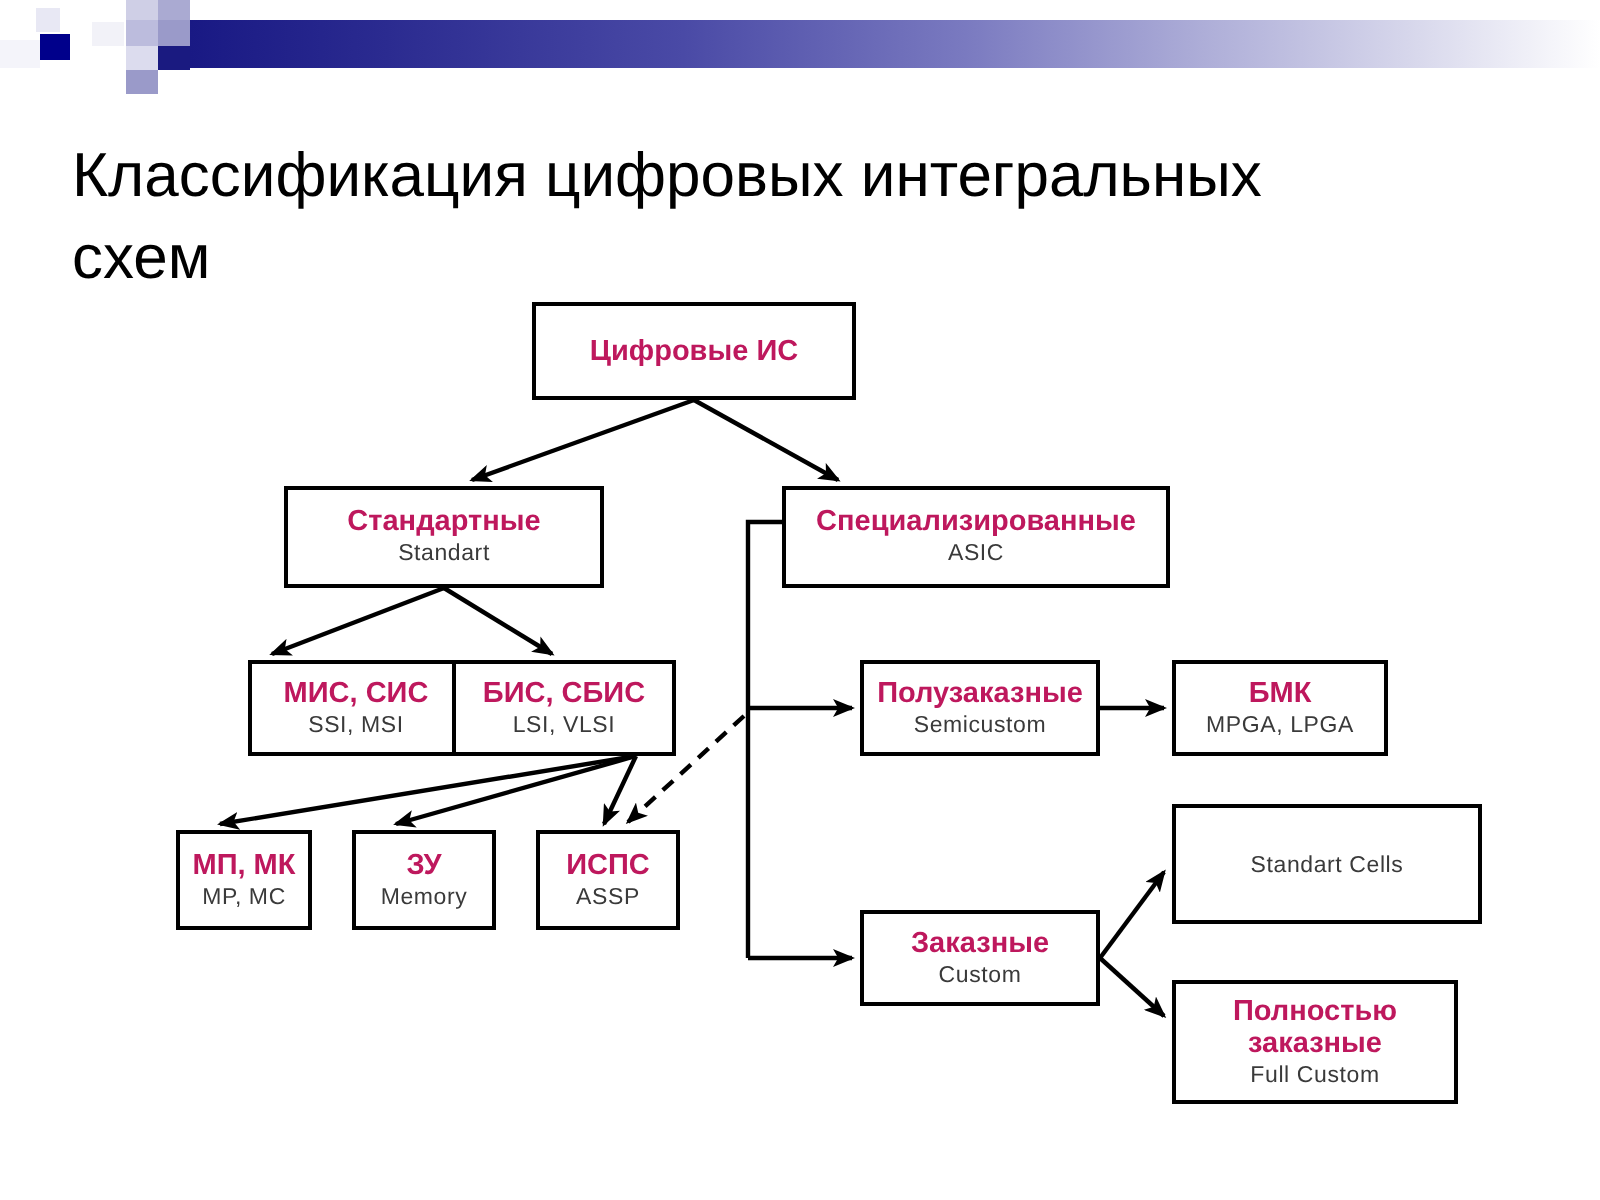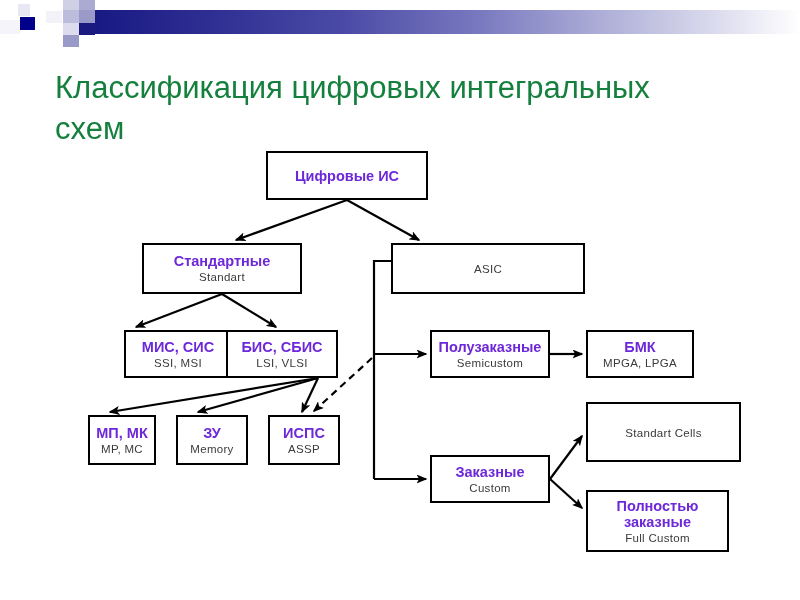--- a/index.html
+++ b/index.html
@@ -32,27 +32,27 @@
     left: 95px;
     top: 10px;
     width: 705px;
     height: 24px;
     background: linear-gradient(to right, #191984 0%, #2b2b90 14%, #4a4aa6 35%, #7a7ac0 55%, #aeaed8 72%, #d8d8ec 87%, #ffffff 100%);
   }
 
   
   #page-title {
     position: absolute;
-    left: 55px;
+    left: 36px;
     top: 46px;
     width: 640px;
     font-size: 31px;
     line-height: 41px;
     font-weight: normal;
-    color: #15803d;
+    color: #000000;
     letter-spacing: 0px;
   }
 
   
   #diagram {
     position: absolute;
     left: 0;
     top: 130px;
     width: 800px;
     height: 460px;
@@ -64,21 +64,21 @@
     background: #ffffff;
     display: flex;
     flex-direction: column;
     align-items: center;
     justify-content: center;
     text-align: center;
   }
   .nlabel {
     font-size: 14.5px;
     font-weight: bold;
-    color: #6d28d9;
+    color: #be185d;
     line-height: 16px;
     white-space: pre-line;
   }
   .nsub {
     font-size: 11.5px;
     font-weight: normal;
     color: #3a3a3a;
     line-height: 14px;
     margin-top: 1px;
     letter-spacing: 0.3px;
@@ -146,20 +146,21 @@
   </svg>
   <div id="node-layer">
       <div class="nodebox" style="left: 266px; top: 21px; width: 162px; height: 49px;">
         <div class="nlabel">Цифровые ИС</div>
       </div>
       <div class="nodebox" style="left: 142px; top: 113px; width: 160px; height: 51px;">
         <div class="nlabel">Стандартные</div>
         <div class="nsub">Standart</div>
       </div>
       <div class="nodebox" style="left: 391px; top: 113px; width: 194px; height: 51px;">
+        <div class="nlabel">Специализированные</div>
         <div class="nsub">ASIC</div>
       </div>
       <div class="nodebox" style="left: 88px; top: 200px; width: 108px; height: 48px; margin-left: 36px;">
         <div class="nlabel">МИС, СИС</div>
         <div class="nsub">SSI, MSI</div>
       </div>
       <div class="nodebox" style="left: 226px; top: 200px; width: 112px; height: 48px;">
         <div class="nlabel">БИС, СБИС</div>
         <div class="nsub">LSI, VLSI</div>
       </div>

